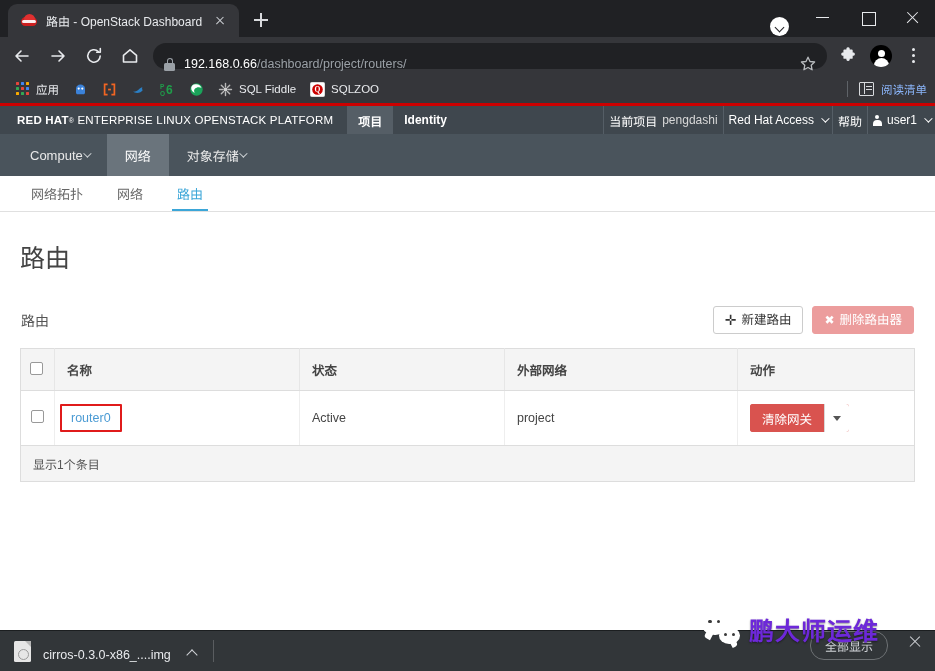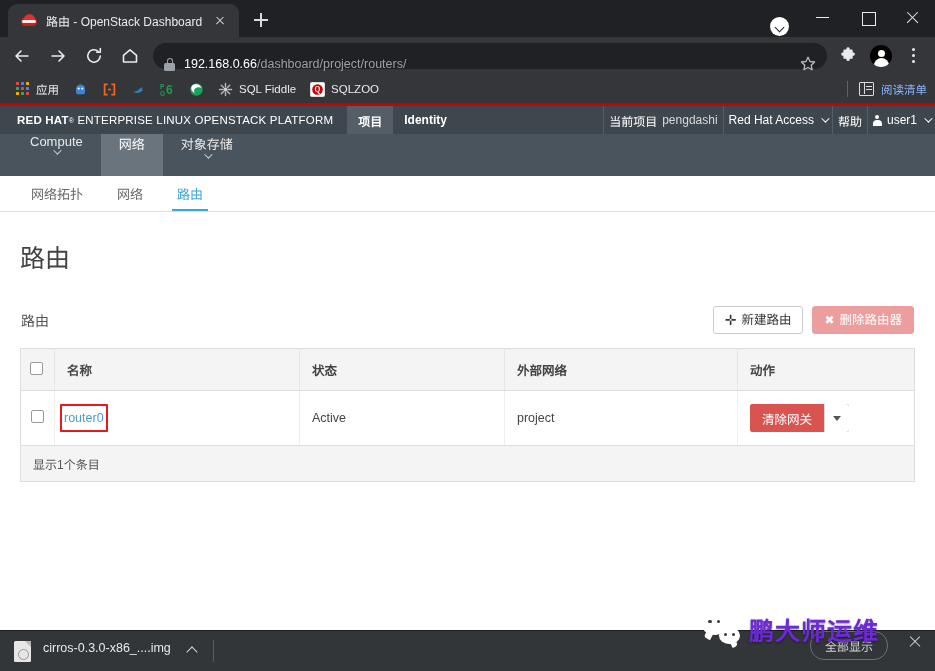--- a/index.html
+++ b/index.html
@@ -384,21 +384,20 @@
     display: flex;
     align-items: stretch;
     padding-left: 12px;
   }
   .rh-subnav-item {
     display: flex; align-items: center;
     padding: 0 18px;
     color: #e9e9e9;
     font-size: 13px;
     white-space: nowrap;
-    flex-direction: column;
   }
   .rh-subnav-item.active { background: #6a747c; color: #ffffff; }
   .caret-down-sm {
     display: inline-block;
     width: 6px; height: 6px;
     border-right: 1.4px solid #cfd3d6;
     border-bottom: 1.4px solid #cfd3d6;
     transform: rotate(45deg) translateY(-2px);
   }
 
@@ -518,21 +517,21 @@
 
   .name-cell { position: relative; }
   .router-link {
     color: #4b9bd4;
     text-decoration: none;
     font-size: 12.5px;
   }
   .annot-box {
     display: inline-block;
     border: 2px solid #e01b1b;
-    padding: 5px 2px;
+    padding: 5px 9px;
     border-radius: 1px;
     margin: -5px 0 -5px -7px;
   }
 
   .action-group {
     display: inline-flex;
     align-items: stretch;
     border-radius: 3px;
     overflow: hidden;
     box-shadow: 0 0 0 1px #d8534f inset;
@@ -578,21 +577,21 @@
     height: 41px;
     background: #323639;
     border-top: 1px solid #1b1e20;
     display: flex;
     align-items: center;
     padding: 0 10px 0 14px;
     position: relative;
     flex: 0 0 41px;
   }
   .dl-item {
-    display: flex; align-items: flex-start; gap: 12px;
+    display: flex; align-items: flex-end; gap: 12px;
     padding-right: 12px;
   }
   .dl-file-icon {
     width: 17px; height: 21px;
     background: #e6e6e6;
     border-radius: 1.5px;
     position: relative;
     flex: 0 0 17px;
   }
   .dl-file-icon::before {

